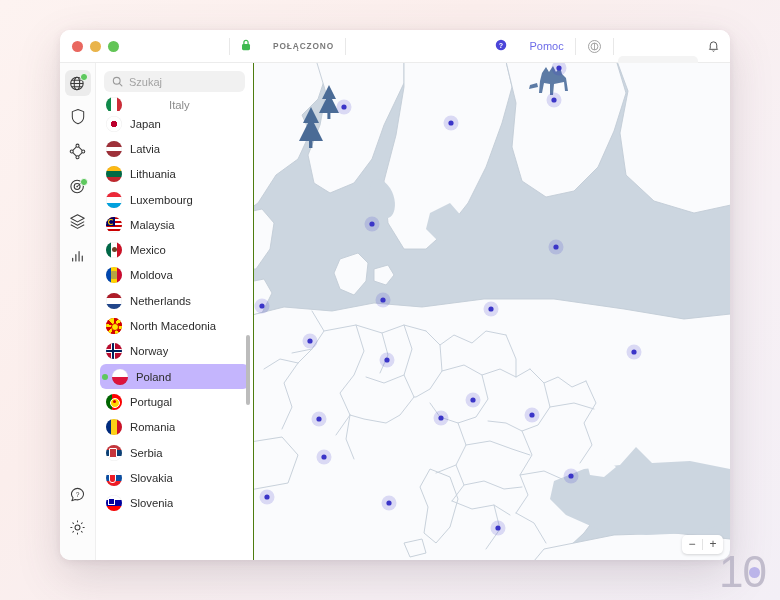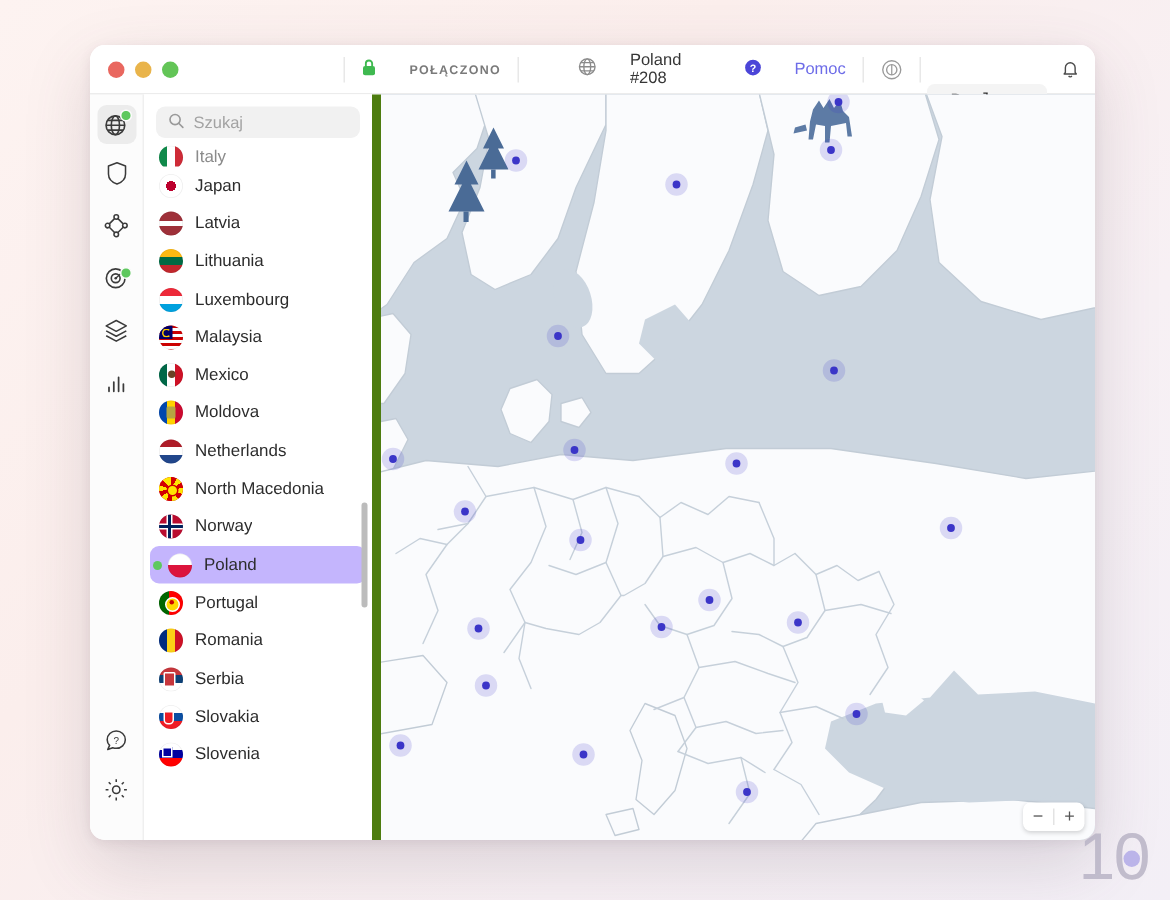--- a/index.html
+++ b/index.html
@@ -67,21 +67,21 @@
   }
   .rail-btn.active{background:#ececec;}
   .rail-bottom{margin-top:auto;padding-bottom:12px;display:flex;flex-direction:column;align-items:center;}
   .rail-bottom .rail-btn{margin-bottom:7px;}
   .greendot{
     position:absolute;right:3px;top:3px;width:5.5px;height:5.5px;border-radius:50%;
     background:#5ec85e;border:1px solid #fcfcfc;
   }
   
   .list-pane{
-    width:158px;background:#fff;border-right:6px solid #4d7c0f;
+    width:158px;background:#fff;border-right:1px solid #4d7c0f;
     position:relative;box-sizing:border-box;
   }
   .search-wrap{padding:8px 8px 4px 8px;background:#fff;position:relative;z-index:3;}
   .search{
     display:flex;align-items:center;gap:6px;background:#f1f1f1;border-radius:6px;
     height:21px;padding:0 8px;
   }
   .search input{
     border:none;background:transparent;outline:none;font-size:11px;color:#333;
     font-family:inherit;width:100%;padding:0;
@@ -144,30 +144,20 @@
           <rect x="1" y="5" width="8" height="6.2" rx="1.4" fill="#3fb950"></rect>
           <path d="M2.9 5V3.4a2.1 2.1 0 0 1 4.2 0V5" stroke="#3fb950" stroke-width="1.25" fill="none"></path>
         </svg>
       </span>
       <span class="tb-status">POŁĄCZONO</span>
     </div>
     <div class="sep"></div>
 
     <div style="flex:0 0 28px"></div>
 
-    <div class="tb-item">
-      <span>
-        <svg width="13" height="13" viewBox="0 0 16 16" fill="none" stroke="#8b8b8b" stroke-width="1.1">
-          <circle cx="8" cy="8" r="6.4"></circle>
-          <ellipse cx="8" cy="8" rx="2.8" ry="6.4"></ellipse>
-          <path d="M1.7 8h12.6M2.8 4.6h10.4M2.8 11.4h10.4"></path>
-        </svg>
-      </span>
-      <span class="tb-server">Poland #208</span>
-    </div>
 
     <div class="spacer"></div>
 
     <div class="tb-item">
       <span>
         <svg width="12" height="12" viewBox="0 0 16 16">
           <circle cx="8" cy="8" r="7" fill="#4b45d8"></circle>
           <text x="8" y="11.6" font-size="9.5" font-family="Liberation Sans, sans-serif" fill="#fff" text-anchor="middle" font-weight="bold">?</text>
         </svg>
       </span>
@@ -289,21 +279,21 @@
             </svg>
           </span>
           <input type="text" placeholder="Szukaj" style="">
         </div>
       </div>
 
       <div class="list-scroll">
         <div class="list-inner" id="country-list">
             <div class="row" style="height: 14px; align-items: flex-end; overflow: hidden;">
               <span class="flag" style="background: linear-gradient(90deg, rgb(15, 138, 74) 0px, rgb(15, 138, 74) 34%, rgb(255, 255, 255) 34%, rgb(255, 255, 255) 67%, rgb(206, 43, 55) 67%, rgb(206, 43, 55) 100%); border-radius: 50%; margin-bottom: -2px;"></span>
-              <span class="name" style="color: rgb(139, 139, 139);">Italy</span>
+              <span class="name" style="color: rgb(139, 139, 139); margin-left: 39px;">Italy</span>
             </div>
             <div class="row">
               <span class="flag" style="background: radial-gradient(circle, rgb(188, 0, 45) 0px, rgb(188, 0, 45) 30%, rgb(255, 255, 255) 30%, rgb(255, 255, 255) 100%);"></span>
               <span class="name">Japan</span>
             </div>
             <div class="row">
               <span class="flag" style="background: linear-gradient(rgb(158, 48, 57) 0px, rgb(158, 48, 57) 40%, rgb(255, 255, 255) 40%, rgb(255, 255, 255) 60%, rgb(158, 48, 57) 60%, rgb(158, 48, 57) 100%);"></span>
               <span class="name">Latvia</span>
             </div>
             <div class="row">

